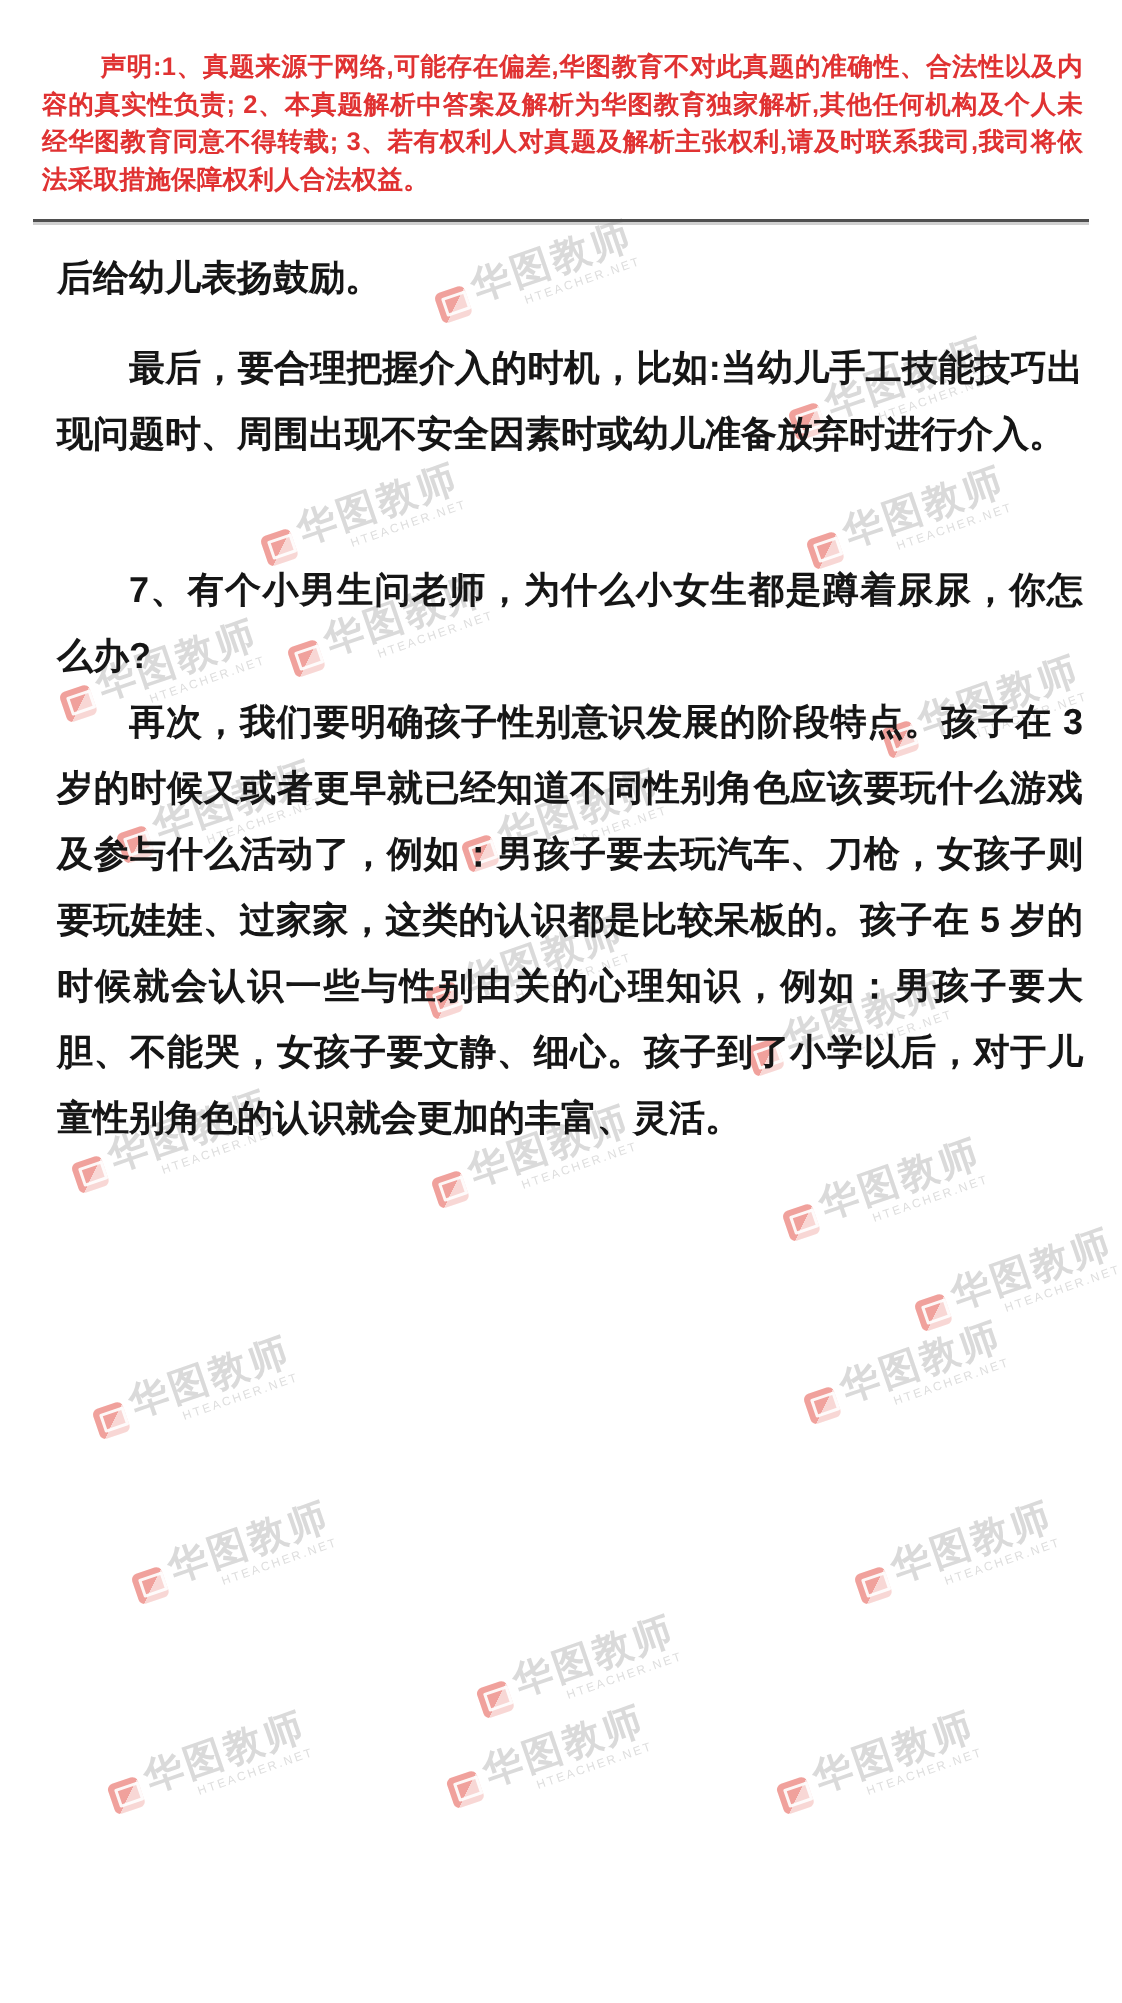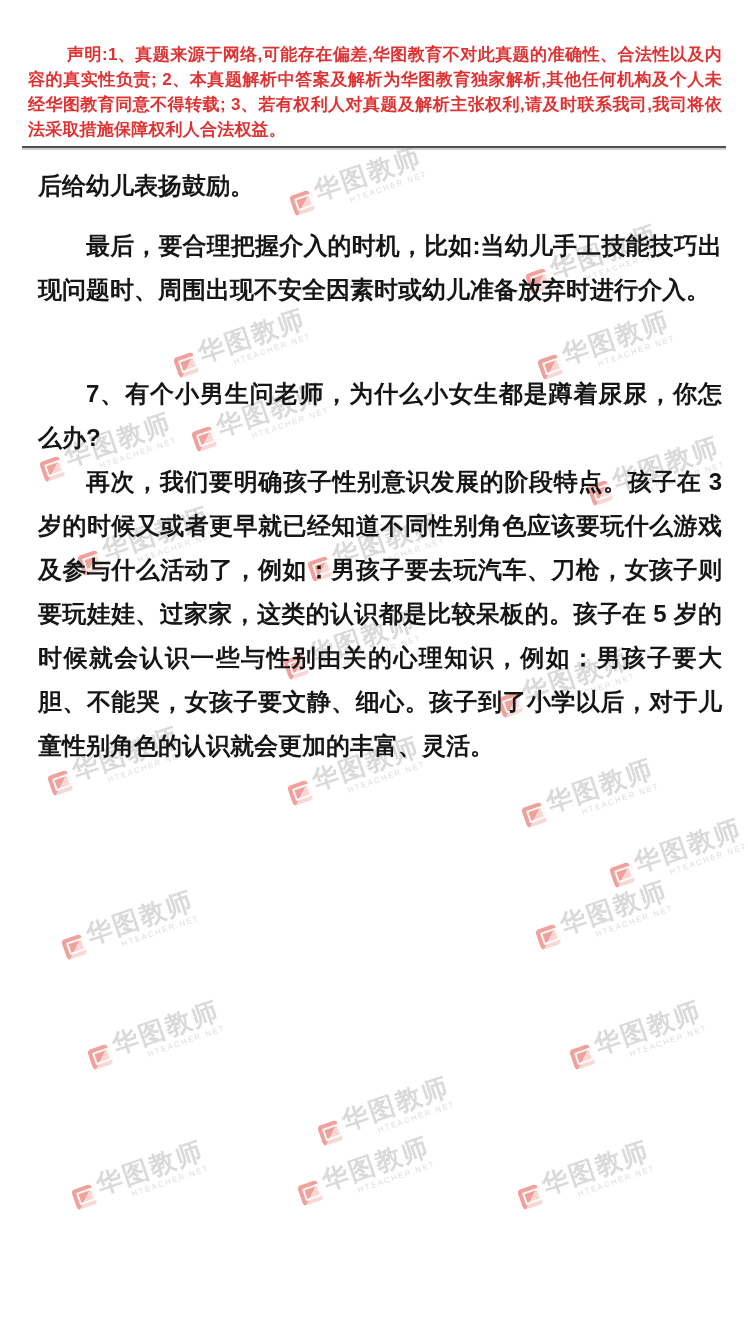--- a/index.html
+++ b/index.html
@@ -3,21 +3,21 @@
 <meta charset="utf-8">
 <style>
   html,body { margin:0; padding:0; background:#ffffff; }
   .page {
     position:relative; width:748px; height:1335px; margin:0 auto;
     background:#ffffff; overflow:hidden;
     font-family:"Liberation Sans", sans-serif;
   }
   
   .disclaimer {
-    position:absolute; left:28px; top:42px; width:694px;
+    position:absolute; left:28px; top:32px; width:694px;
     font-size:17px; line-height:25px; font-weight:bold;
     text-align:justify; text-indent:2.3em; letter-spacing:0.2px;
     z-index:3;
   }
   .separator {
     position:absolute; left:22px; top:146px; width:704px; height:2px;
     background:#4f4f4f; box-shadow:0 2px 0 rgba(170,170,170,0.55);
     z-index:3;
   }
   

